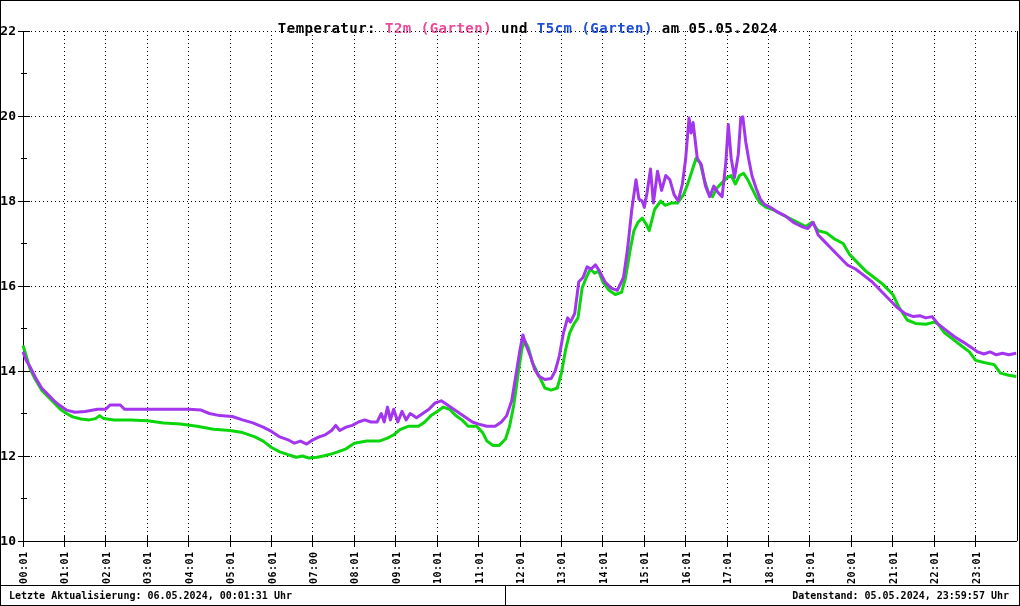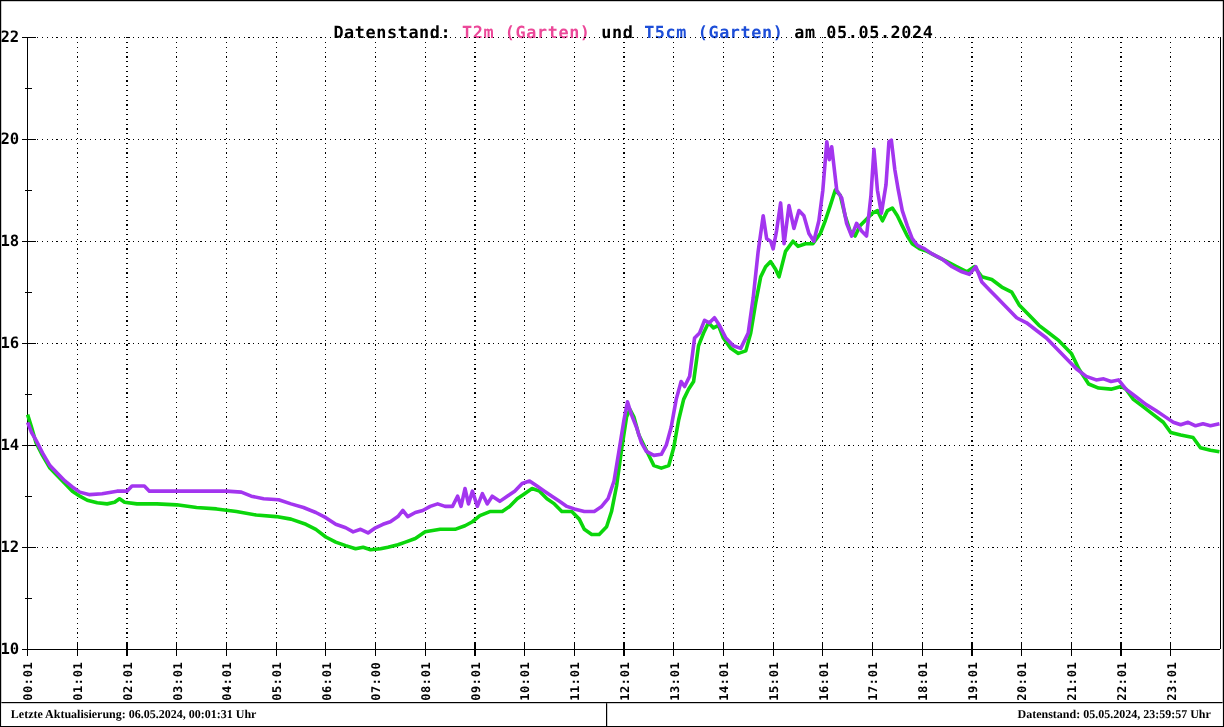--- a/index.html
+++ b/index.html
@@ -8,34 +8,34 @@
     border:1px solid #000;font-family:"DejaVu Sans Mono",monospace;overflow:hidden;
   }
   #chart-title{
     position:absolute;top:3px;left:0;width:100%;text-align:center;
     font-size:14px;font-weight:bold;letter-spacing:0.5px;color:#000;white-space:pre;
   }
   #plot-svg{position:absolute;top:0;left:0;}
   #footer{
     position:absolute;left:0;bottom:0;width:100%;height:19px;
     border-top:1px solid #000;display:flex;align-items:center;
-    font-size:10px;font-weight:bold;color:#000;background:#fff;font-family:Liberation Serif, serif;
+    font-size:10px;font-weight:bold;color:#000;background:#fff;
   }
   #footer .cell-left{width:505px;height:100%;border-right:1px solid #000;
     display:flex;align-items:center;padding-left:8px;box-sizing:border-box;}
   #footer .cell-right{flex:1;height:100%;display:flex;align-items:center;
     justify-content:flex-end;padding-right:10px;box-sizing:border-box;}
 </style>
 </head>
 <body>
 
 <div id="page">
 
   <div id="chart-title">
-    <span>Datenstand: </span><span id="title-s1" style="color: #ec4899;">T2m (Garten)</span><span> und </span><span id="title-s2" style="color: #1d4ed8;">T5cm (Garten)</span><span> am 05.05.2024</span>
+    <span>Temperatur: </span><span id="title-s1" style="color: #ec4899;">T2m (Garten)</span><span> und </span><span id="title-s2" style="color: #1d4ed8;">T5cm (Garten)</span><span> am 05.05.2024</span>
   </div>
 
   <svg id="plot-svg" width="1018" height="585">
       <line x1="22" y1="30" x2="1016" y2="30" stroke="#000000" stroke-width="1" stroke-dasharray="1 3" shape-rendering="crispEdges"></line>
       <line x1="22" y1="115" x2="1016" y2="115" stroke="#000000" stroke-width="1" stroke-dasharray="1 3" shape-rendering="crispEdges"></line>
       <line x1="22" y1="200" x2="1016" y2="200" stroke="#000000" stroke-width="1" stroke-dasharray="1 3" shape-rendering="crispEdges"></line>
       <line x1="22" y1="285" x2="1016" y2="285" stroke="#000000" stroke-width="1" stroke-dasharray="1 3" shape-rendering="crispEdges"></line>
       <line x1="22" y1="370" x2="1016" y2="370" stroke="#000000" stroke-width="1" stroke-dasharray="1 3" shape-rendering="crispEdges"></line>
       <line x1="22" y1="455" x2="1016" y2="455" stroke="#000000" stroke-width="1" stroke-dasharray="1 3" shape-rendering="crispEdges"></line>
       <line x1="63.416666666666664" y1="30" x2="63.416666666666664" y2="540" stroke="#000000" stroke-width="1" stroke-dasharray="1 3" shape-rendering="crispEdges"></line>

